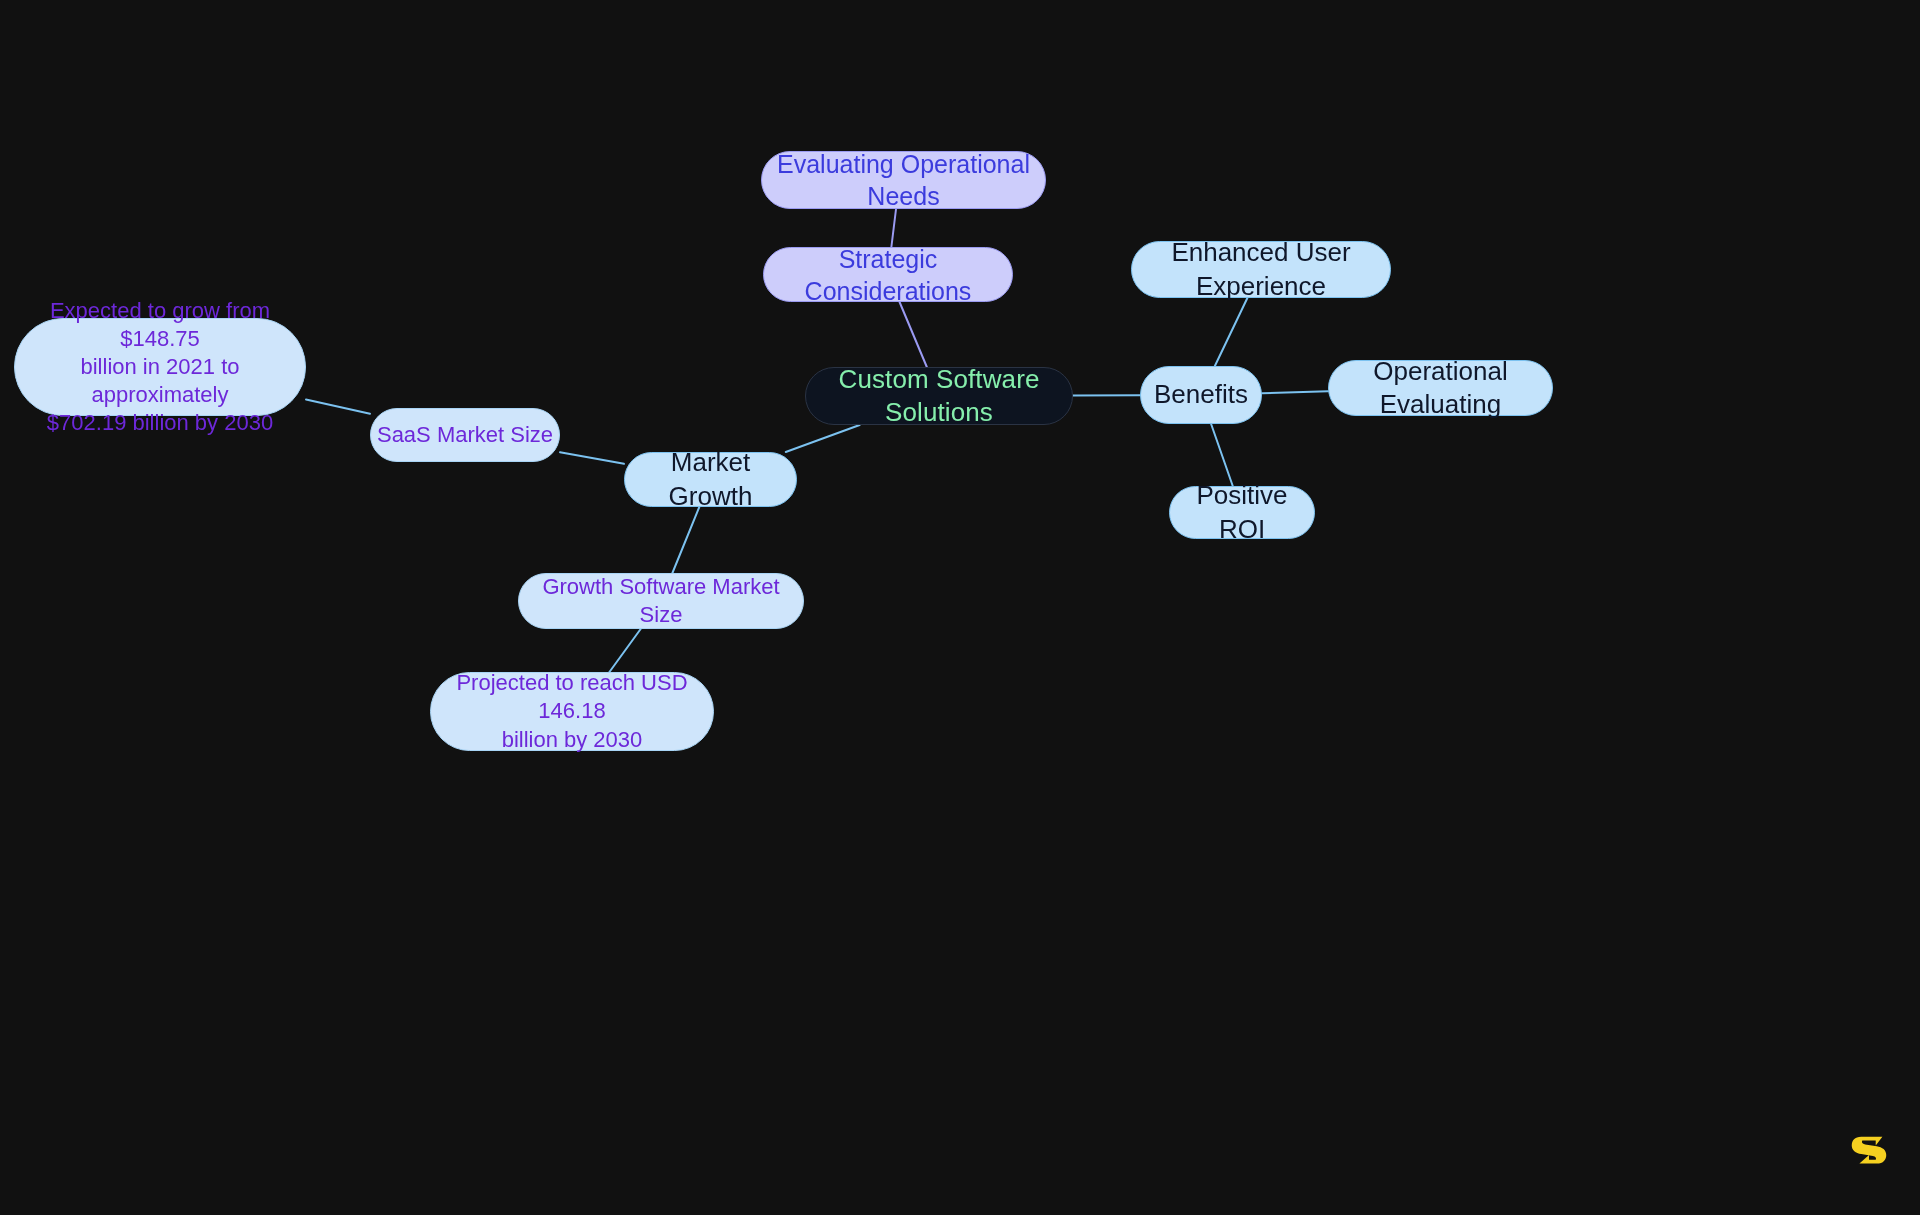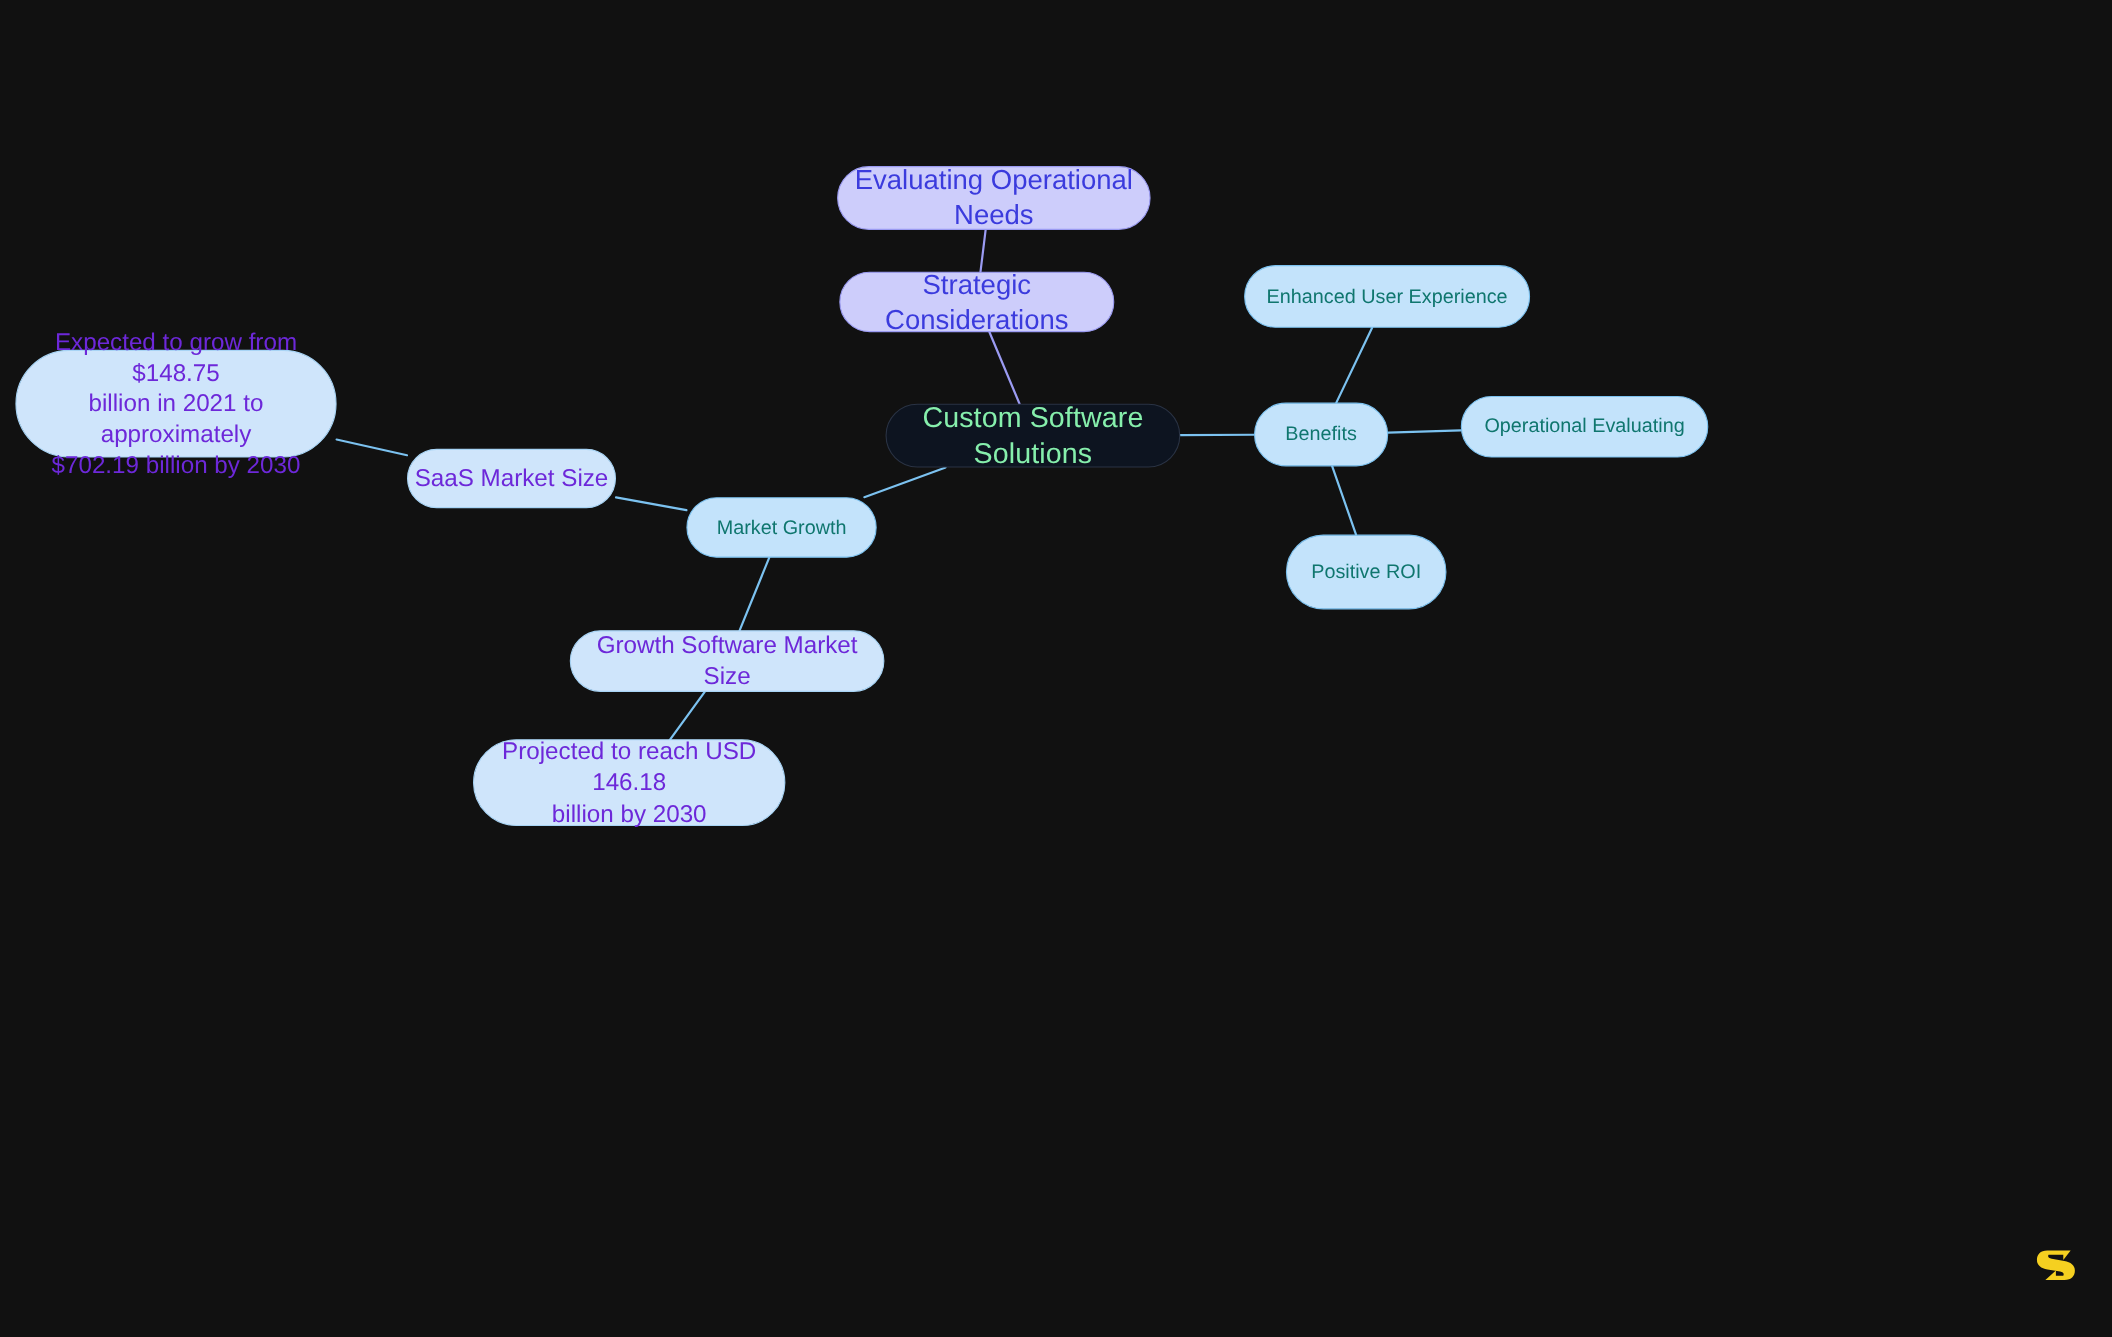--- a/index.html
+++ b/index.html
@@ -45,22 +45,22 @@
     border: 1.5px solid #2a3344;
     color: #86efac;
     font-size: 26px;
     letter-spacing: 0.1px;
   }
 
   
   .node.blue {
     background: #c3e3fb;
     border: 1.6px solid #7cc2f0;
-    color: #0f766e;
-    font-size: 18px;
+    color: #0f172a;
+    font-size: 26px;
   }
 
   
   .node.blue-pale {
     background: #cfe5fb;
     border: 1.6px solid #a8d4f5;
     color: #6d28d9;
     font-size: 22px;
   }
 
@@ -106,21 +106,21 @@
       <line x1="640.6571428571428" y1="629" x2="600.6979591836734" y2="684" stroke="#7cc2f0" stroke-width="2" stroke-linecap="round"></line>
     </svg>
 
   <div id="node-layer">
       <div class="node root" style="left: 805px; top: 367px; width: 268px; height: 58px;"><span class="node-label">Custom Software Solutions</span></div>
       <div class="node purple" style="left: 763px; top: 247px; width: 250px; height: 55px;"><span class="node-label">Strategic Considerations</span></div>
       <div class="node purple" style="left: 761px; top: 119px; width: 285px; height: 58px; margin-top: 32px;"><span class="node-label">Evaluating Operational Needs</span></div>
       <div class="node blue" style="left: 1140px; top: 366px; width: 122px; height: 58px;"><span class="node-label">Benefits</span></div>
       <div class="node blue" style="left: 1131px; top: 241px; width: 260px; height: 57px;"><span class="node-label">Enhanced User Experience</span></div>
       <div class="node blue" style="left: 1328px; top: 360px; width: 225px; height: 56px;"><span class="node-label">Operational Evaluating</span></div>
-      <div class="node blue" style="left: 1169px; top: 486px; width: 146px; height: 68px;"><span class="node-label">Positive ROI</span></div>
+      <div class="node blue" style="left: 1169px; top: 486px; width: 146px; height: 53px;"><span class="node-label">Positive ROI</span></div>
       <div class="node blue" style="left: 624px; top: 452px; width: 173px; height: 55px; justify-content: center;"><span class="node-label">Market Growth</span></div>
       <div class="node blue-pale" style="left: 370px; top: 408px; width: 190px; height: 54px;"><span class="node-label">SaaS Market Size</span></div>
       <div class="node blue-pale" style="left: 14px; top: 318px; width: 292px; height: 98px;"><span class="node-label">Expected to grow from $148.75
 billion in 2021 to approximately
 $702.19 billion by 2030</span></div>
       <div class="node blue-pale" style="left: 518px; top: 573px; width: 286px; height: 56px;"><span class="node-label">Growth Software Market Size</span></div>
       <div class="node blue-pale" style="left: 430px; top: 672px; width: 284px; height: 79px;"><span class="node-label">Projected to reach USD 146.18
 billion by 2030</span></div>
     </div>
 

